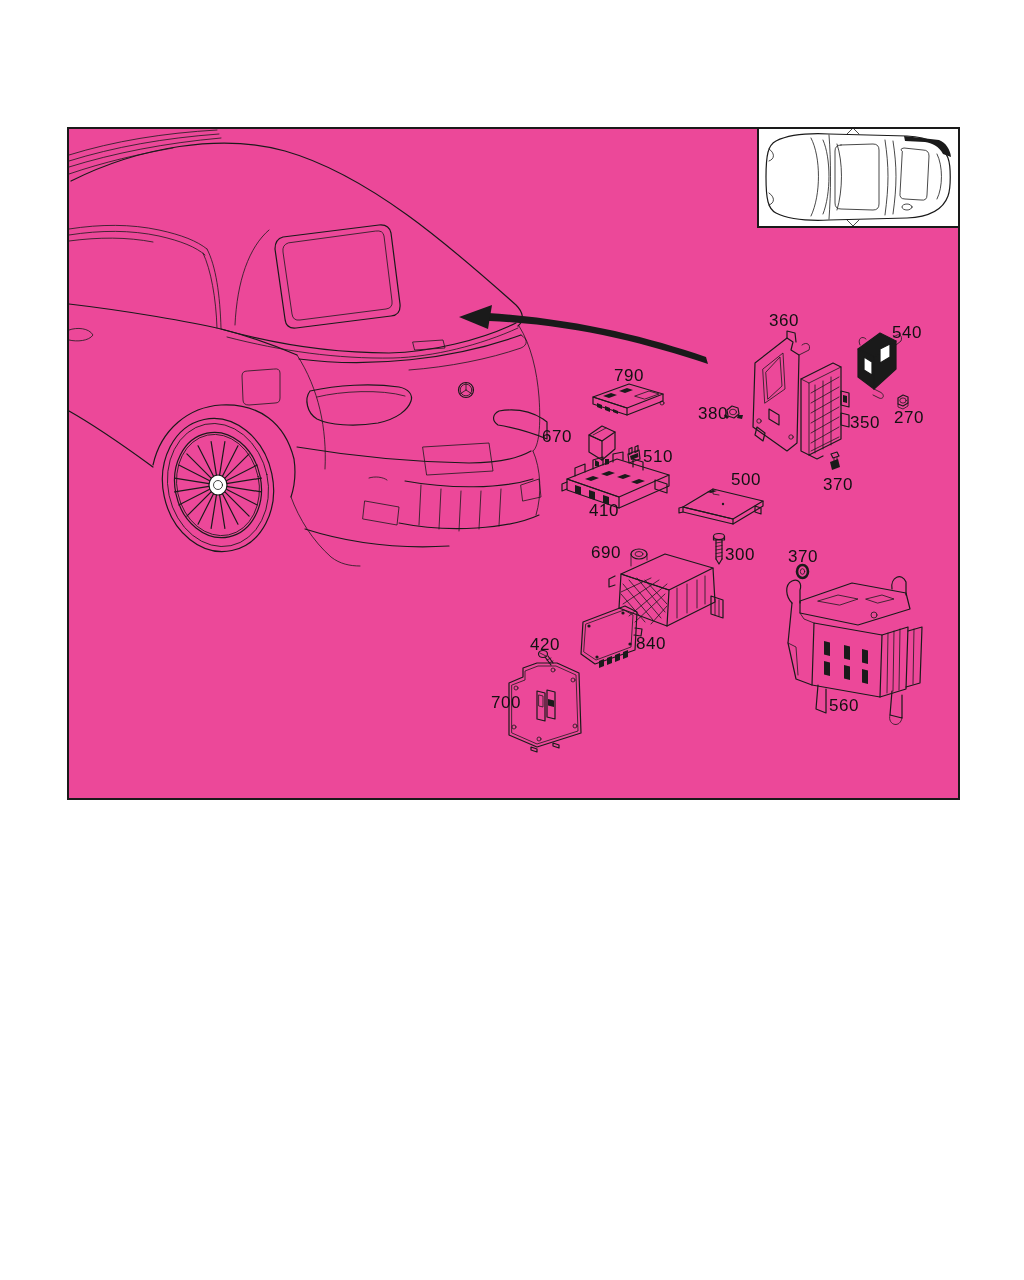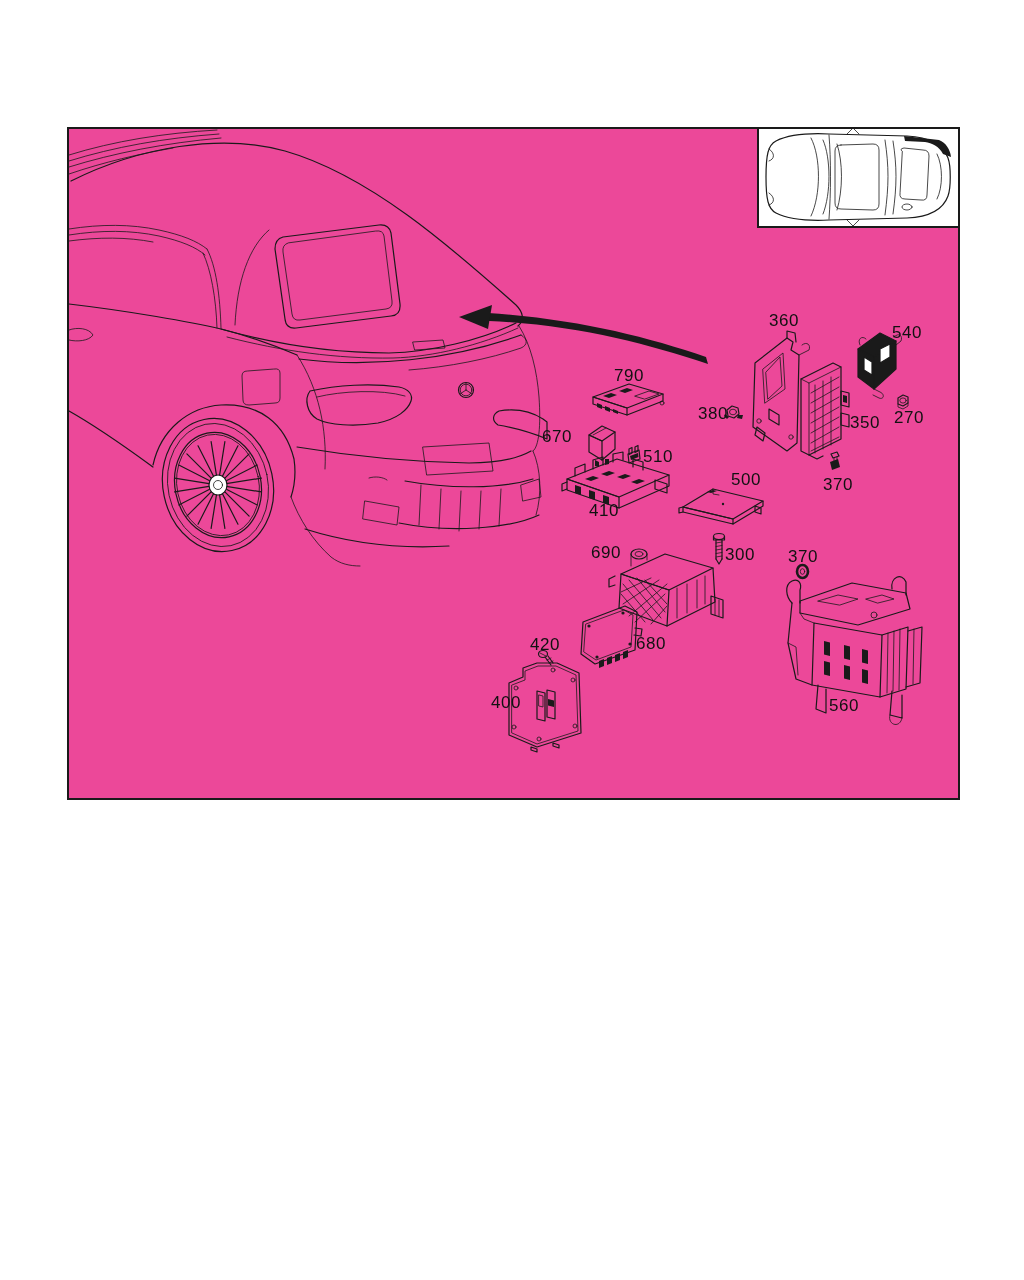--- a/index.html
+++ b/index.html
@@ -352,17 +352,17 @@
   <span class="part-label" style="left:840px;top:289px">270</span>
   <span class="part-label" style="left:488px;top:308px">670</span>
   <span class="part-label" style="left:589px;top:328px">510</span>
   <span class="part-label" style="left:677px;top:351px">500</span>
   <span class="part-label" style="left:769px;top:356px">370</span>
   <span class="part-label" style="left:535px;top:382px">410</span>
   <span class="part-label" style="left:537px;top:424px">690</span>
   <span class="part-label" style="left:671px;top:426px">300</span>
   <span class="part-label" style="left:734px;top:428px">370</span>
   <span class="part-label" style="left:476px;top:516px">420</span>
-  <span class="part-label" style="left:582px;top:515px">680</span>
-  <span class="part-label" style="left:437px;top:574px">400</span>
+  <span class="part-label" style="left:582px;top:515px">840</span>
+  <span class="part-label" style="left:437px;top:574px">700</span>
   <span class="part-label" style="left:775px;top:577px">560</span>
 
 </div>
 
 </body></html>

